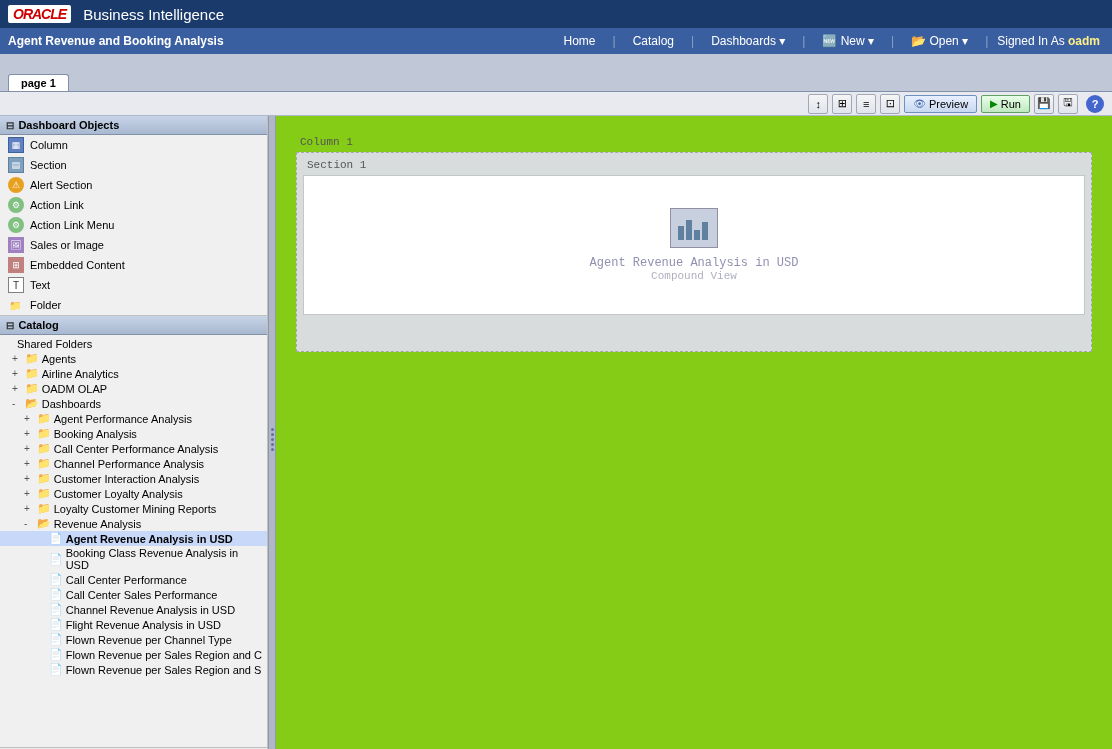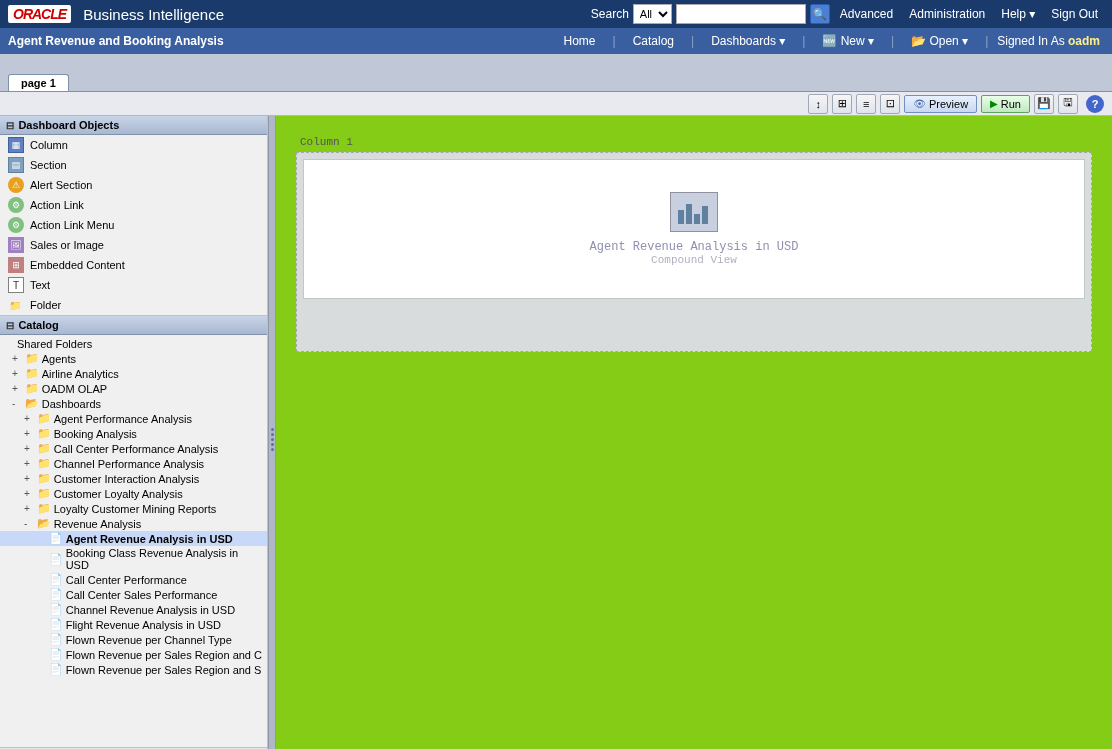--- a/index.html
+++ b/index.html
@@ -369,32 +369,20 @@
     .new-btn-container {
       display: flex; align-items: center; gap: 3px;
     }
   </style>
 </head>
 <body>
 
 <div id="top-bar">
   <span id="oracle-logo"><span>ORACLE</span></span>
   <span id="bi-title">Business Intelligence</span>
-  <div id="search-section">
-    <span id="search-label">Search</span>
-    <select id="search-scope">
-      <option>All</option>
-    </select>
-    <input id="search-input" type="text" style="">
-    <button id="search-btn">🔍</button>
-    <button class="top-nav-btn">Advanced</button>
-    <button class="top-nav-btn">Administration</button>
-    <button class="top-nav-btn">Help ▾</button>
-    <button class="top-nav-btn">Sign Out</button>
-  </div>
 </div>
 
 <div id="second-bar">
   <span id="page-title-label">Agent Revenue and Booking Analysis</span>
   <button class="second-nav-btn">Home</button>
   <span class="second-nav-sep">|</span>
   <button class="second-nav-btn">Catalog</button>
   <span class="second-nav-sep">|</span>
   <button class="second-nav-btn">Dashboards ▾</button>
   <span class="second-nav-sep">|</span>
@@ -616,20 +604,21 @@
     <div class="handle-dot"></div>
     <div class="handle-dot"></div>
     <div class="handle-dot"></div>
     <div class="handle-dot"></div>
     <div class="handle-dot"></div>
   </div>
 
   <div id="canvas-area">
     <div id="column1-label">Column 1</div>
     <div id="column1-container">
+      <div id="section1-label">Section 1</div>
       <div id="section1-box">
         <div id="analysis-icon">
           <div class="mini-chart">
             <div class="mini-bar" style="height:14px"></div>
             <div class="mini-bar" style="height:20px"></div>
             <div class="mini-bar" style="height:10px"></div>
             <div class="mini-bar" style="height:18px"></div>
           </div>
         </div>
         <div id="analysis-name">Agent Revenue Analysis in USD</div>

